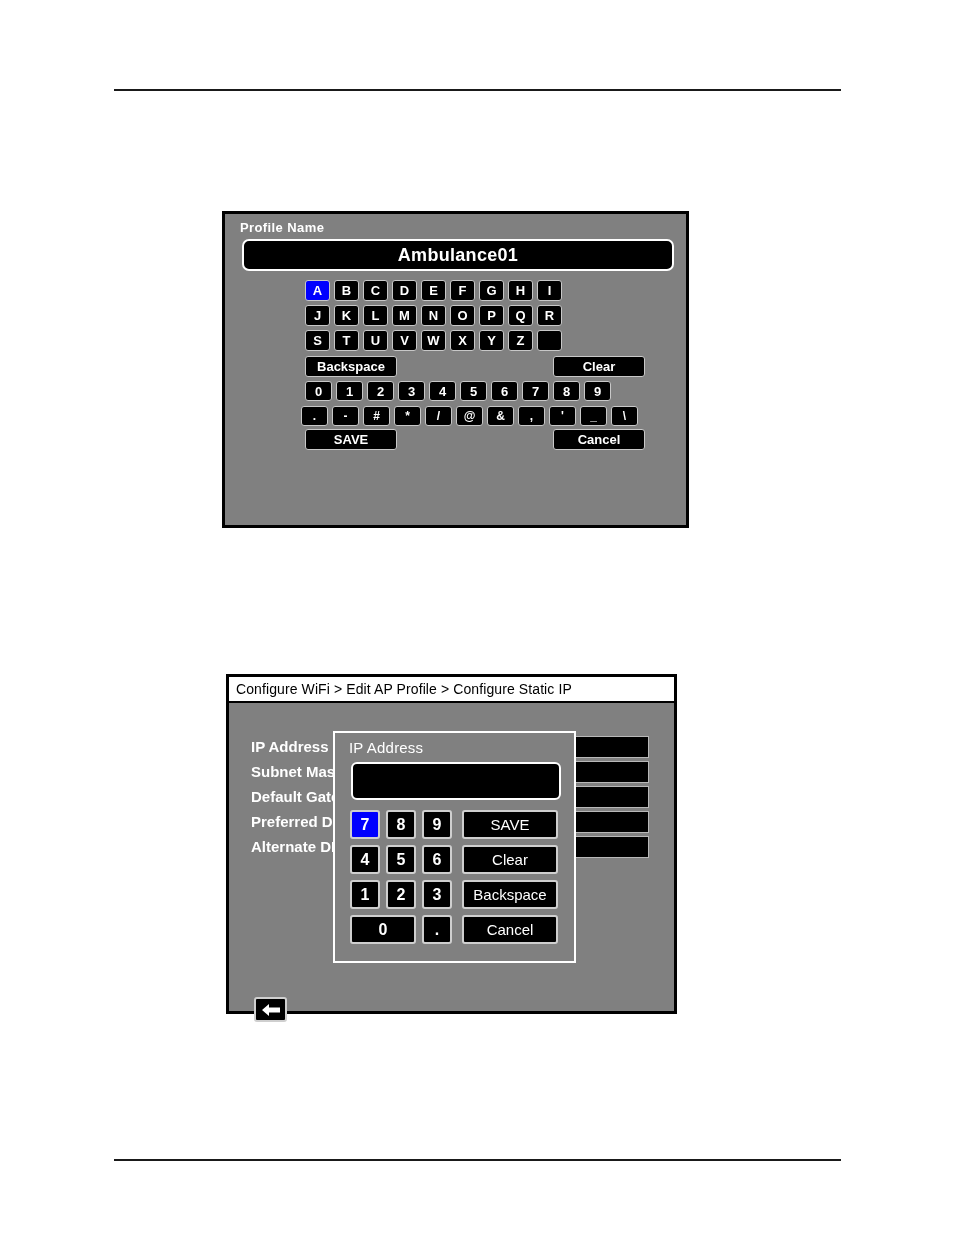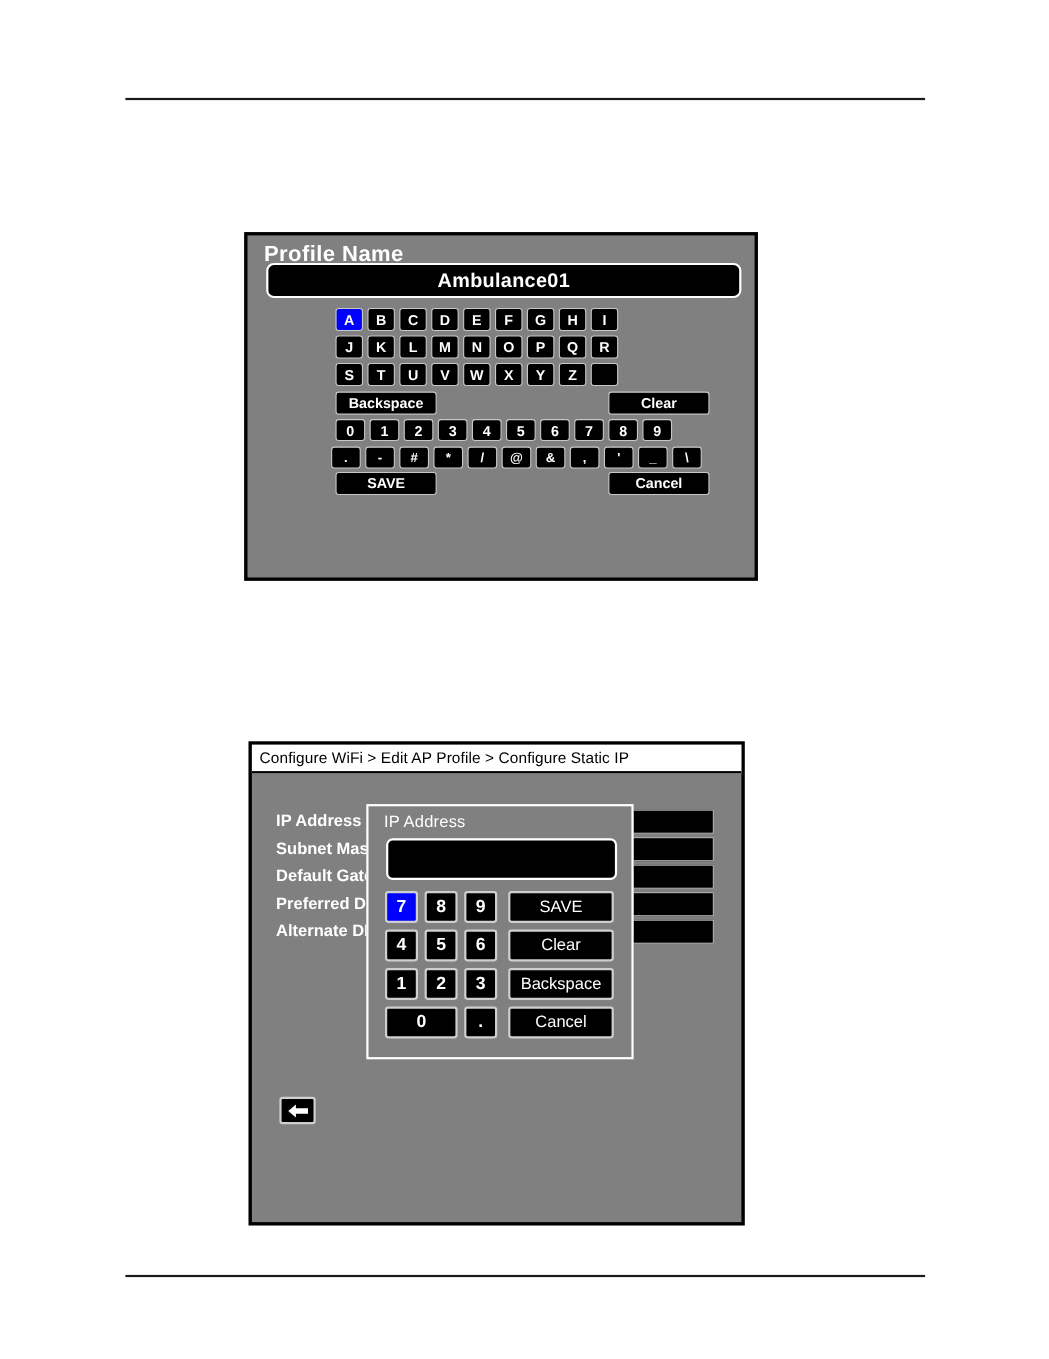--- a/index.html
+++ b/index.html
@@ -38,21 +38,21 @@
   #fig-profile-name {
     left: 222px;
     top: 211px;
     width: 467px;
     height: 317px;
   }
   .pn-title {
     position: absolute;
     left: 15px;
     top: 6px;
-    font-size: 20px;
+    font-size: 13px;
     font-weight: bold;
     color: #ffffff;
     letter-spacing: 0.4px;
   }
   .pn-field {
     position: absolute;
     left: 17px;
     top: 25px;
     width: 432px;
     height: 32px;
@@ -142,21 +142,21 @@
     width: 27px;
     height: 20px;
     font-size: 12px;
   }
 
   
   #fig-static-ip {
     left: 226px;
     top: 674px;
     width: 451px;
-    height: 440px;
+    height: 340px;
   }
   .sip-titlebar {
     position: absolute;
     left: 0;
     top: 0;
     right: 0;
     height: 26px;
     background: #ffffff;
     border-bottom: 2px solid #000000;
     box-sizing: border-box;

